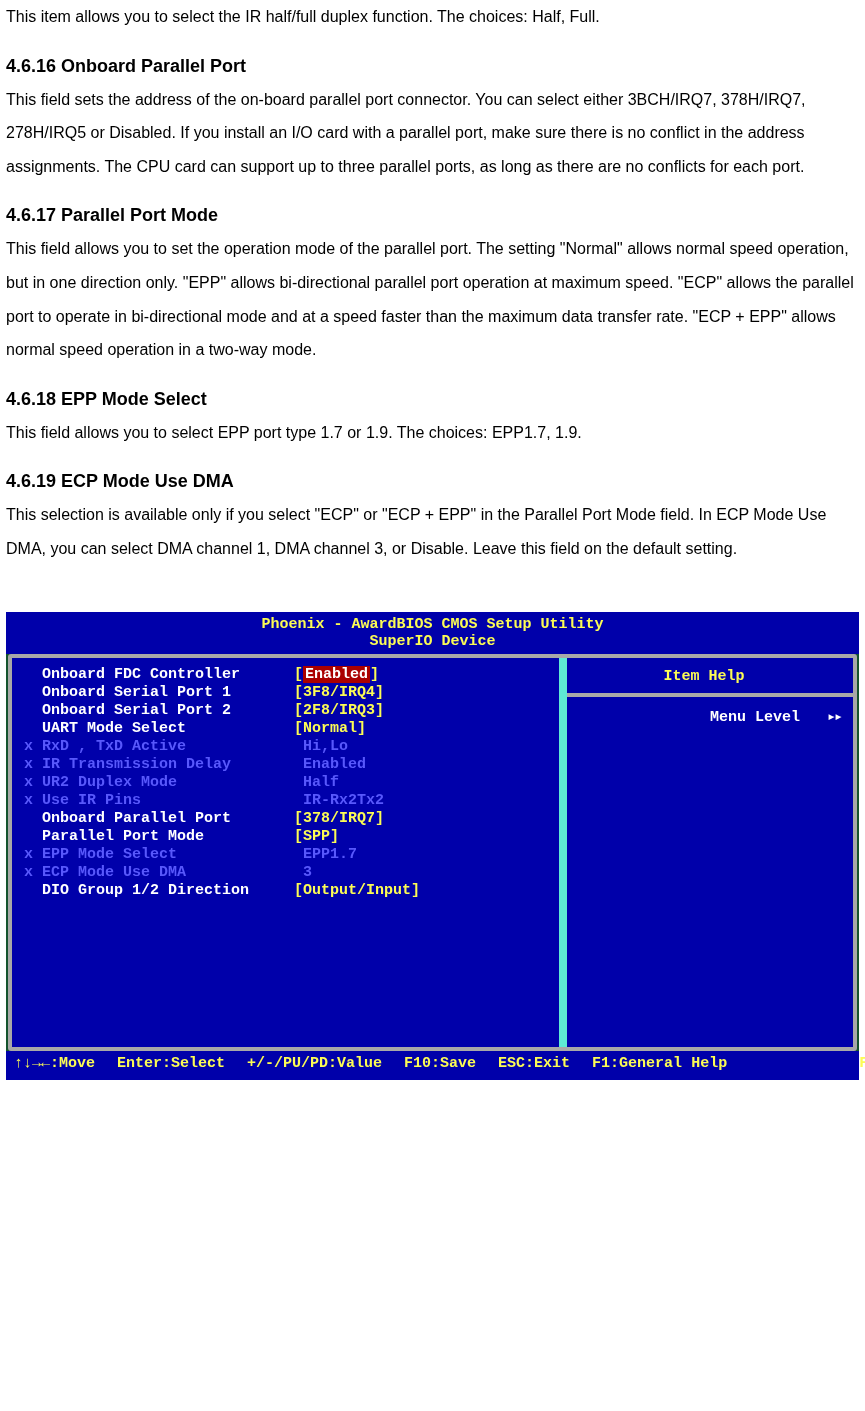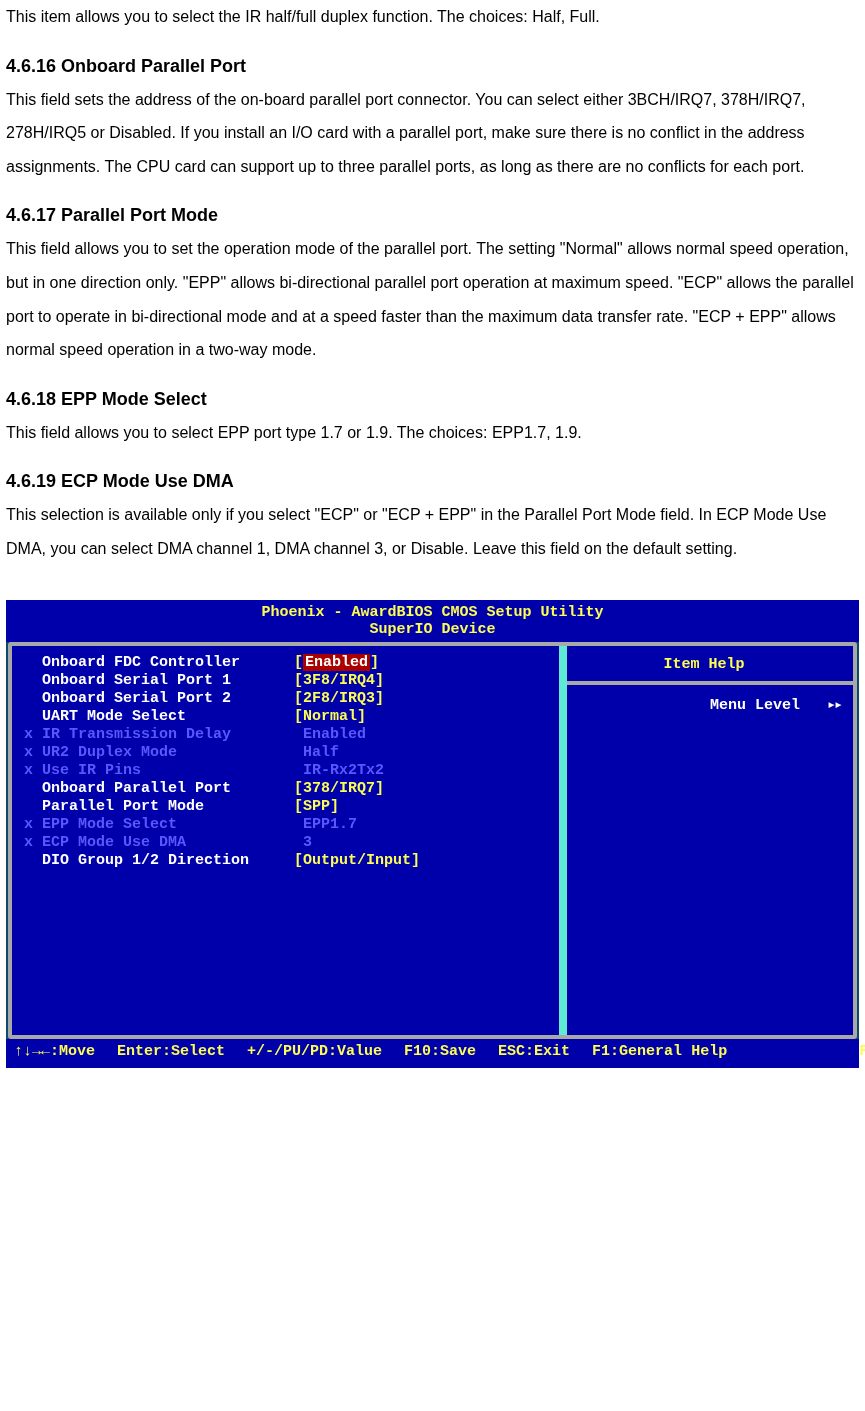--- a/index.html
+++ b/index.html
@@ -21,24 +21,24 @@
     }
     .section-heading.first {
       margin-top: 0;
     }
     .section-body {
       font-size: 16px;
       line-height: 2.1;
       margin-bottom: 22px;
     }
     .bios-container {
-      margin-top: 34px;
+      margin-top: 46px;
       width: 853px;
       margin-left: 6px;
-      background: #0c4a6e;
+      background: #14532d;
       font-family: "Courier New", monospace;
       font-weight: bold;
       font-size: 15px;
       color: #ffffff;
     }
     .bios-title {
       background: #0000aa;
       color: #fcfc54;
       text-align: center;
       padding: 4px 0 0 0;
@@ -179,20 +179,24 @@
       <div class="bios-row active">
         <span class="bios-label"><span class="bios-spacer"></span><span>Onboard Serial Port 2</span></span>
         <span class="bios-value"><span class="bracket">[</span><span class="val-text">2F8/IRQ3</span><span class="bracket">]</span></span>
       </div>
 
       <div class="bios-row active">
         <span class="bios-label"><span class="bios-spacer"></span><span>UART Mode Select</span></span>
         <span class="bios-value"><span class="bracket">[</span><span class="val-text">Normal</span><span class="bracket">]</span></span>
       </div>
 
+      <div class="bios-row disabled">
+        <span class="bios-label"><span class="bios-x">x</span><span>RxD , TxD Active</span></span>
+        <span class="bios-value"> <span>Hi,Lo</span></span>
+      </div>
 
       <div class="bios-row disabled">
         <span class="bios-label"><span class="bios-x">x</span><span>IR Transmission Delay</span></span>
         <span class="bios-value"> <span>Enabled</span></span>
       </div>
 
       <div class="bios-row disabled">
         <span class="bios-label"><span class="bios-x">x</span><span>UR2 Duplex Mode</span></span>
         <span class="bios-value"> <span>Half</span></span>
       </div>

